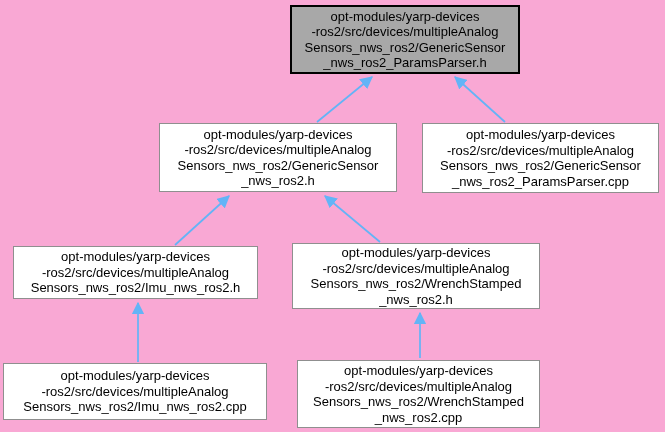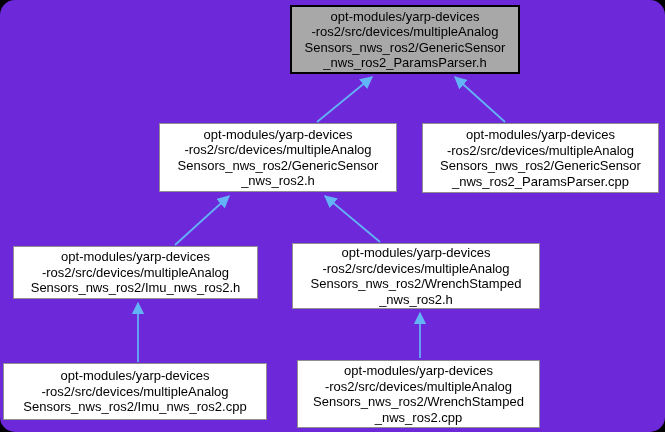--- a/index.html
+++ b/index.html
@@ -41,21 +41,21 @@
   }
   .node.selected {
     background: #a8a8a8;
     border: 2px solid #000000;
     cursor: default;
   }
 </style>
 </head>
 <body>
 
-<div class="stage" id="stage" style="background: #6d28d9; border-radius: 15px;">
+<div class="stage" id="stage" style="background: #f9a8d4;">
   <svg class="edges-svg" width="665" height="432" viewBox="0 0 665 432" xmlns="http://www.w3.org/2000/svg">
     <defs>
       <marker id="arrowhead" viewBox="0 0 10 10" refX="9" refY="5" markerWidth="7.5" markerHeight="7.5" orient="auto">
         <path d="M 0 0 L 10 5 L 0 10 z" fill="#63b4f7"></path>
       </marker>
     </defs>
     <g id="edge-group">
         <line x1="317" y1="122" x2="372" y2="77" stroke="#63b4f7" stroke-width="1.7" marker-end="url(#arrowhead)"></line>
         <line x1="505" y1="122" x2="455" y2="77" stroke="#63b4f7" stroke-width="1.7" marker-end="url(#arrowhead)"></line>
         <line x1="175" y1="245" x2="229" y2="196" stroke="#63b4f7" stroke-width="1.7" marker-end="url(#arrowhead)"></line>

